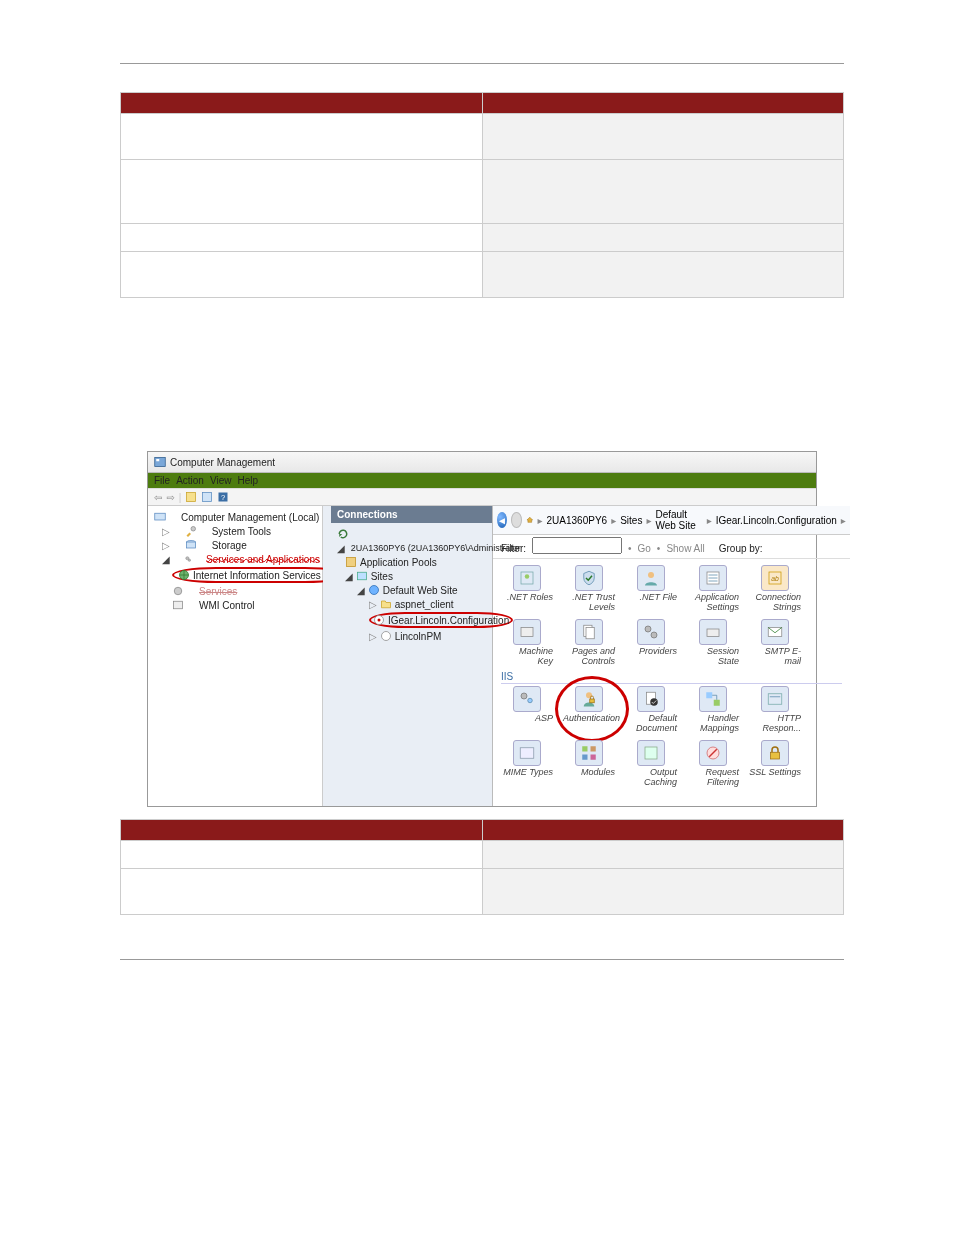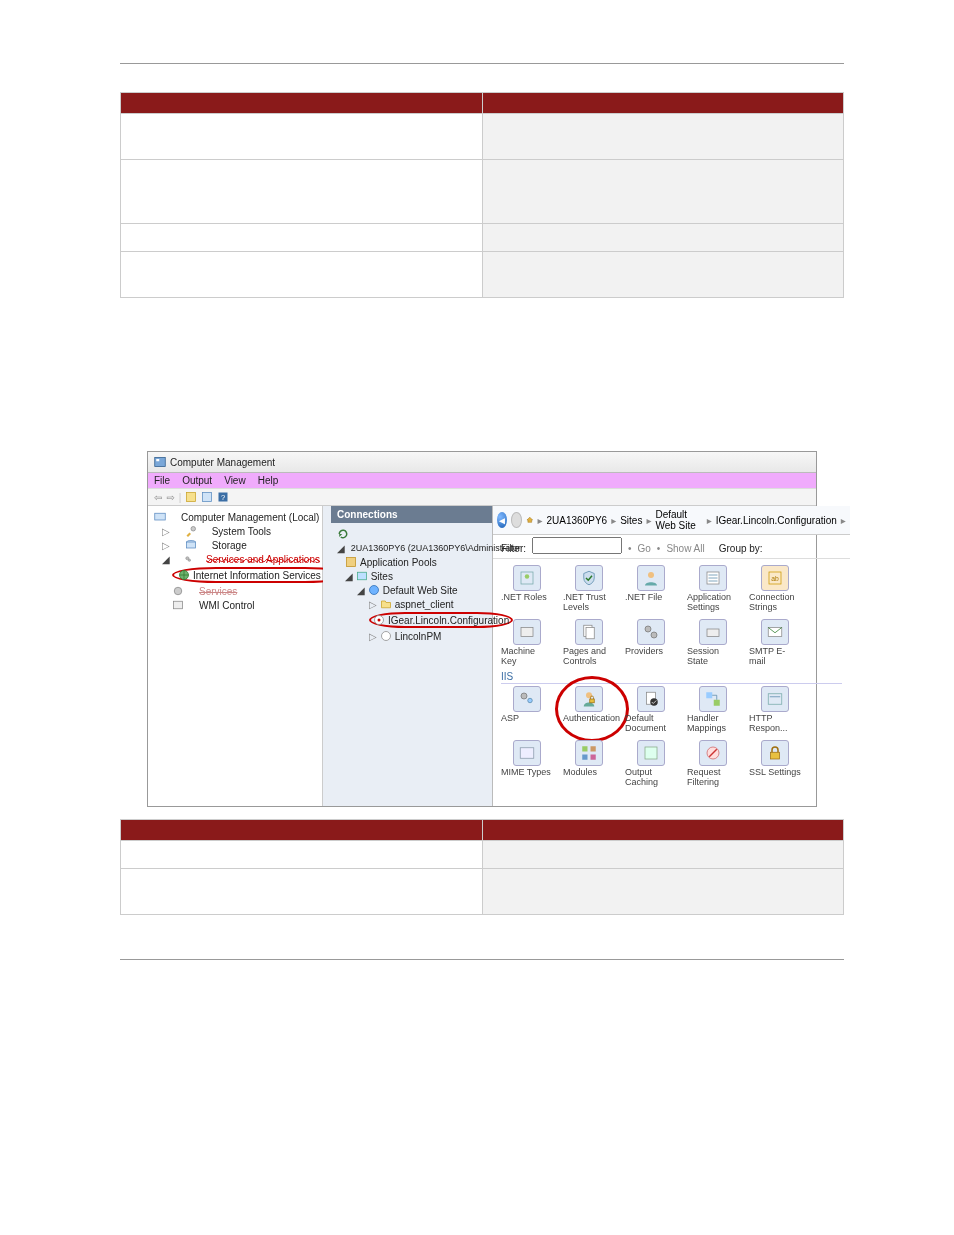--- a/index.html
+++ b/index.html
@@ -7,21 +7,21 @@
   .header-bar { border-bottom: 1px solid #999; height: 18px; margin-bottom: 28px; }
   table.datatable { width: 100%; border-collapse: collapse; border: 1px solid #ccc; margin-bottom: 24px; }
   table.datatable th { background: #8a1a1a; color: #fff; text-align: left; font-weight: normal; padding: 10px 10px; border: 1px solid #ccc; }
   table.datatable td { padding: 8px 10px; border: 1px solid #ccc; vertical-align: top; line-height: 1.5; }
   table.datatable td.col-r { background: #f2f2f2; }
   p.bodytext { line-height: 1.6; margin-bottom: 14px; }
   h3.subhead { font-size: 15px; font-weight: bold; margin: 10px 0 8px; }
   
   .screenshot { border: 1px solid #999; width: 670px; margin: 6px auto 12px; background: #fff; font-size: 10px; color: #222; }
   .ss-titlebar { background: linear-gradient(#f7f7f7,#e8e8e8); border-bottom: 1px solid #bbb; padding: 4px 6px; display: flex; align-items: center; gap: 4px; }
-  .ss-menubar { background: #f0abfc; padding: 2px 6px; border-bottom: 1px solid #ddd; display:flex; gap:12px; }
+  .ss-menubar { background: #4d7c0f; padding: 2px 6px; border-bottom: 1px solid #ddd; display:flex; gap:6px; }
   .ss-toolbar { background: #f4f4f4; padding: 2px 6px; border-bottom: 1px solid #ccc; display:flex; gap:4px; align-items:center; }
   .ss-body { display: flex; height: 300px; }
   .ss-left { width: 175px; border-right: 1px solid #ccc; padding: 4px 2px; background:#fff; }
   .ss-left .node { padding: 1px 0 1px 4px; white-space: nowrap; display:flex; align-items:center; gap:15px; }
   .ss-left .lvl1 { padding-left: 12px; }
   .ss-left .lvl2 { padding-left: 22px; }
   .circled-red { border: 2px solid #c00; border-radius: 50% / 100%; padding: 0 4px; display:inline-flex; align-items:center; gap:3px; }
   .ss-mid { width: 170px; background: #e9eef5; border-right:1px solid #bbb;padding-left:8px; }
   .conn-header { background: #6b7c91; color:#fff; font-weight:bold; padding:3px 6px; }
   .conn-tree { padding: 4px 4px; }
@@ -35,21 +35,21 @@
   .back-btn { width:16px; height:16px; border-radius:50%; background: radial-gradient(circle at 30% 30%, #7fb8ff, #1a5fb4); display:inline-flex; align-items:center; justify-content:center; color:#fff; font-size:10px; }
   .fwd-btn { width:16px; height:16px; border-radius:50%; background:#ddd; border:1px solid #bbb; }
   .crumb { color:#000; }
   .crumb-sep { color:#888; }
   .home-title { display:flex; align-items:center; gap:6px; padding:6px 8px; font-size:14px; color:#333; }
   .filter-row { display:flex; align-items:flex-end; gap:6px; padding:2px 8px 4px; border-bottom:1px solid #ddd; }
   .filter-row input { font-size:10px; padding:1px 3px; width:90px; }
   .icon-grid { padding:6px 8px; overflow:hidden; }
   .section-label { color:#3b6ea5; font-size:10px; margin:4px 0 2px; border-bottom:1px solid #cce; padding-bottom:1px; }
   .grid { display:flex; flex-wrap:wrap; gap:6px 10px; }
-  .tile { width:52px; text-align:left; font-size:9px; color:#444; line-height:1.1; position:relative; }
+  .tile { width:52px; text-align:right; font-size:9px; color:#444; line-height:1.1; position:relative;font-style:italic; }
   .tile .ico { width:28px; height:26px; margin:0 auto 2px; background:#dfe9f5; border:1px solid #aac; border-radius:3px; position:relative; display:flex; align-items:center; justify-content:center; }
   .tile .ico svg { width:18px; height:18px; }
   .big-red-circle { position:absolute; left:-8px; top:-10px; width:74px; height:66px; border:3px solid #c00; border-radius:50%; pointer-events:none; }
   .footer-bar { border-top: 1px solid #999; margin-top: 44px; height: 14px; }
   .tiny-icon { width:12px; height:12px; }
 </style>
 </head>
 <body>
 
 <div class="header-bar"></div>
@@ -89,21 +89,21 @@
 <div class="screenshot">
   <div class="ss-titlebar">
     <svg class="tiny-icon" viewBox="0 0 16 16">
         <rect x="1" y="2" width="14" height="12" fill="#7aa7d8" stroke="#2b5a8a"></rect>
         <rect x="3" y="4" width="4" height="3" fill="#fff"></rect>
       </svg>
     <span>Computer Management</span>
   </div>
   <div class="ss-menubar">
     <span>File</span>
-    <span>Output</span>
+    <span>Action</span>
     <span>View</span>
     <span>Help</span>
   </div>
   <div class="ss-toolbar">
     <span style="color:#888">⇦</span>
     <span style="color:#888">⇨</span>
     <span style="color:#ccc">|</span>
     <svg class="tiny-icon" viewBox="0 0 16 16">
         <rect x="2" y="2" width="12" height="12" fill="#f7e08c" stroke="#c9a227"></rect>
       </svg>

